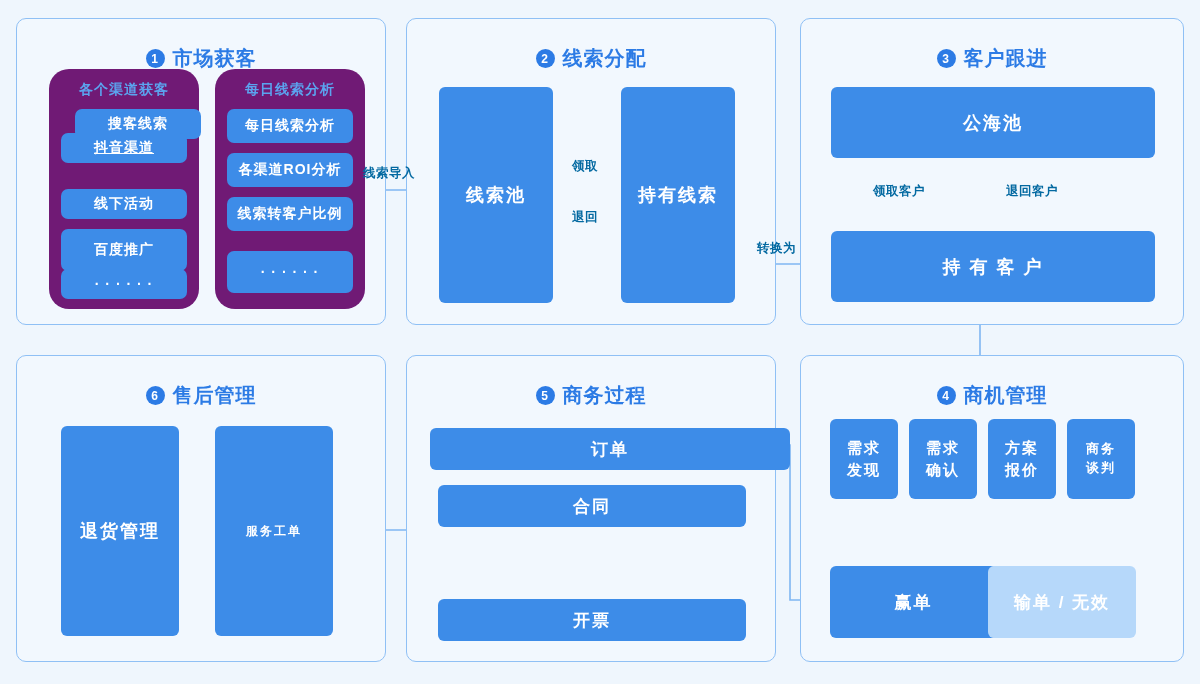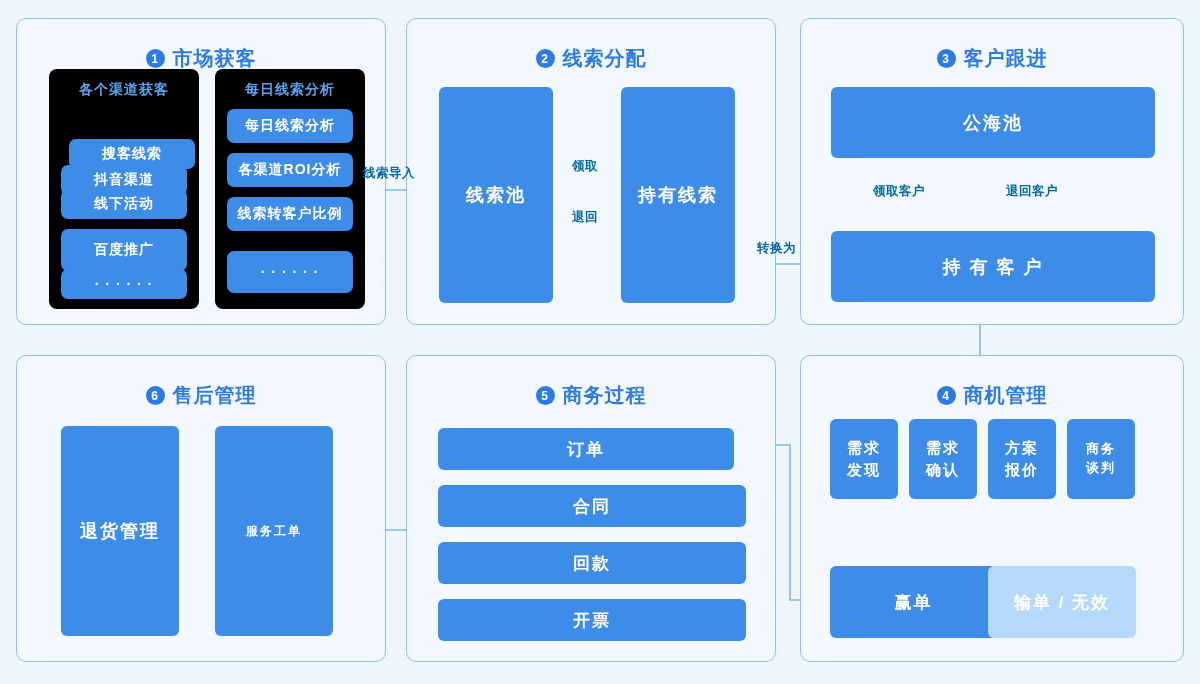--- a/index.html
+++ b/index.html
@@ -43,21 +43,21 @@
     border-radius:6px;
     display:flex;align-items:center;justify-content:center;
     text-align:center;
     font-size:16px;font-weight:bold;letter-spacing:2px;
     white-space:pre-line;
   }
   .box.lite{background:#b6d8fa;}
   .box.pill{border-radius:7px;font-size:14px;letter-spacing:1px;}
   .subgroup{
     position:absolute;box-sizing:border-box;
-    background:#000000;border-radius:8px;
+    background:#701a75;border-radius:20px;
   }
   .subgroup-title{
     position:absolute;left:0;right:0;top:12px;text-align:center;
     font-size:14px;font-weight:bold;color:#5ba3ef;letter-spacing:1px;
   }
   .dots{letter-spacing:4px;font-size:13px;}
 
   
   .conn-label{
     position:absolute;
@@ -134,22 +134,22 @@
   </svg>
 
   <div class="panel" style="left:16px;top:18px;width:370px;height:307px;">
     <div class="panel-title">
       <span class="badge">1</span>
       <span>市场获客</span>
     </div>
 
     <div class="subgroup" style="left:32px;top:50px;width:150px;height:240px;">
       <div class="subgroup-title">各个渠道获客</div>
-      <div class="box pill" style="left:20px;top:40px;width:126px;height:30px;margin-top:30px;">搜客线索</div>
-      <div class="box pill" style="left:12px;top:96px;width:126px;height:30px;">抖音渠道</div>
+      <div class="box pill" style="left:26px;top:40px;width:126px;height:30px;">搜客线索</div>
+      <div class="box pill" style="left:12px;top:64px;width:126px;height:30px;text-decoration:underline;">抖音渠道</div>
       <div class="box pill" style="left:12px;top:120px;width:126px;height:30px;">线下活动</div>
       <div class="box pill" style="left:12px;top:160px;width:126px;height:42px;">百度推广</div>
       <div class="box pill dots" style="left:12px;top:200px;width:126px;height:30px;">· · · · · ·</div>
     </div>
 
     <div class="subgroup" style="left:198px;top:50px;width:150px;height:240px;">
       <div class="subgroup-title">每日线索分析</div>
       <div class="box pill" style="left:12px;top:40px;width:126px;height:34px;">每日线索分析</div>
       <div class="box pill" style="left:12px;top:84px;width:126px;height:34px;text-align:right;">各渠道ROI分析</div>
       <div class="box pill" style="left:12px;top:128px;width:126px;height:34px;">线索转客户比例</div>
@@ -188,23 +188,22 @@
     </div>
     <div class="box" style="left:44px;top:70px;width:118px;height:210px;font-size:18px;">退货管理</div>
     <div class="box" style="left:198px;top:70px;width:118px;height:210px;font-size:12px;">服务工单</div>
   </div>
 
   <div class="panel" style="left:406px;top:355px;width:370px;height:307px;">
     <div class="panel-title">
       <span class="badge">5</span>
       <span>商务过程</span>
     </div>
-    <div class="box" style="left:31px;top:72px;width:296px;height:42px;font-size:17px;">订单</div>
+    <div class="box" style="left:23px;top:72px;width:360px;height:42px;font-size:17px;">订单</div>
     <div class="box" style="left:31px;top:129px;width:308px;height:42px;font-size:17px;">合同</div>
-    <div class="box" style="left:31px;top:186px;width:308px;height:42px;font-size:17px;">回款</div>
     <div class="box" style="left:31px;top:243px;width:308px;height:42px;font-size:17px;">开票</div>
   </div>
 
   <div class="panel" style="left:800px;top:355px;width:384px;height:307px;">
     <div class="panel-title">
       <span class="badge">4</span>
       <span>商机管理</span>
     </div>
 
     <div class="box" style="left:29px;top:63px;width:68px;height:80px;font-size:15px;line-height:1.45;">需求

